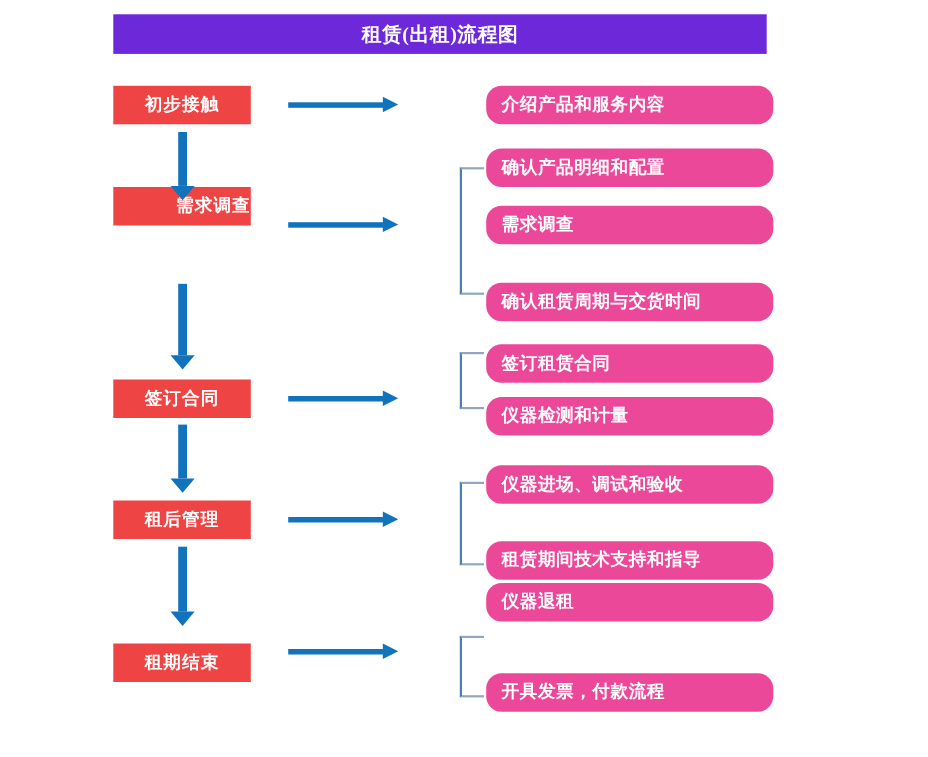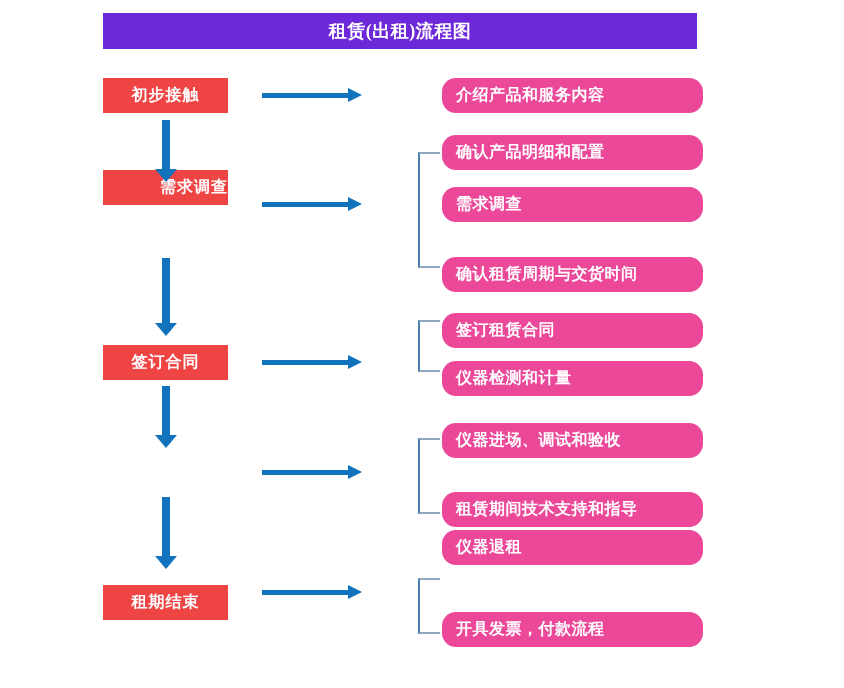--- a/index.html
+++ b/index.html
@@ -148,20 +148,23 @@
 
   <div class="stage-box" style="top:78px;">
     <span class="stage-label">初步接触</span>
   </div>
   <div class="stage-box" style="top:170px;justify-content:flex-end;">
     <span class="stage-label">需求调查</span>
   </div>
   <div class="stage-box" style="top:345px;">
     <span class="stage-label">签订合同</span>
   </div>
+  <div class="stage-box" style="top:455px;">
+    <span class="stage-label">租后管理</span>
+  </div>
   <div class="stage-box" style="top:585px;">
     <span class="stage-label">租期结束</span>
   </div>
 
   <div class="v-arrow" style="top:120px; height:62px;">
     <div class="shaft" style="height:49px;"></div>
     <div class="head" style="top:49px;"></div>
   </div>
   <div class="v-arrow" style="top:258px; height:78px;">
     <div class="shaft" style="height:65px;"></div>

